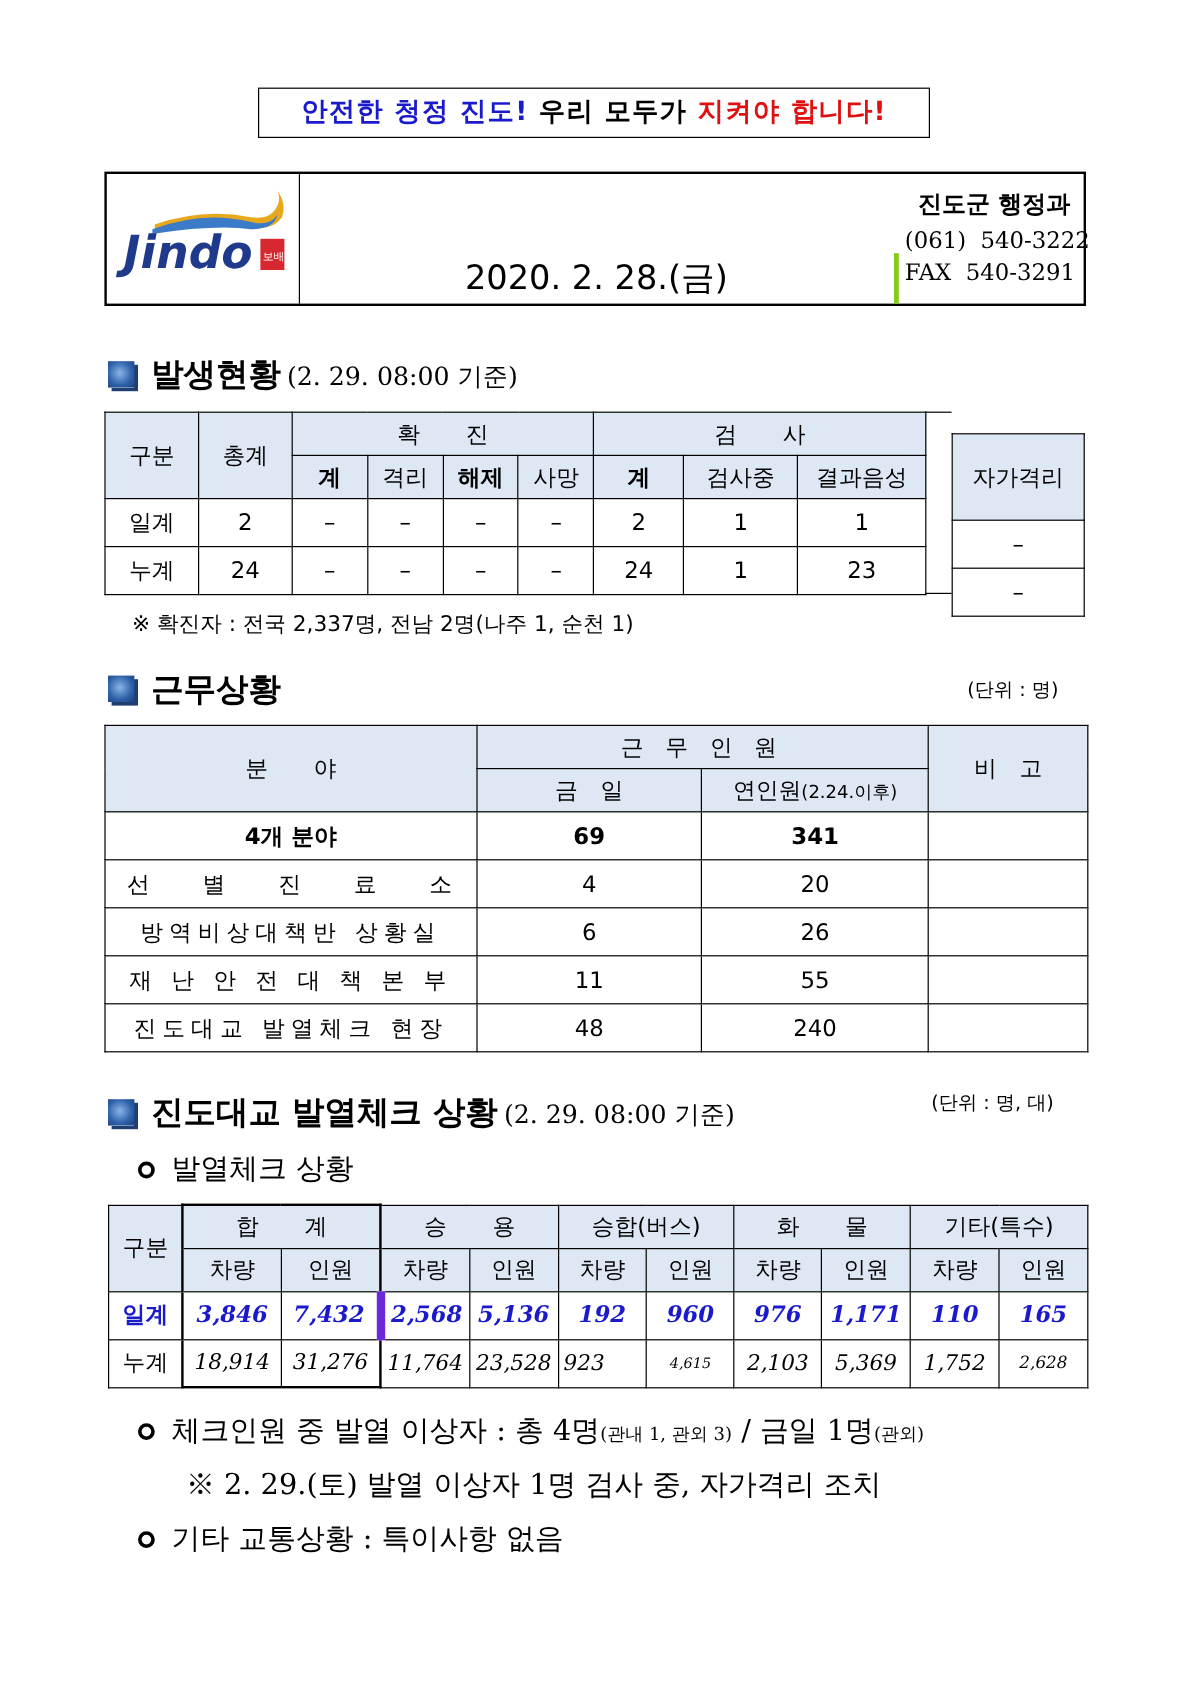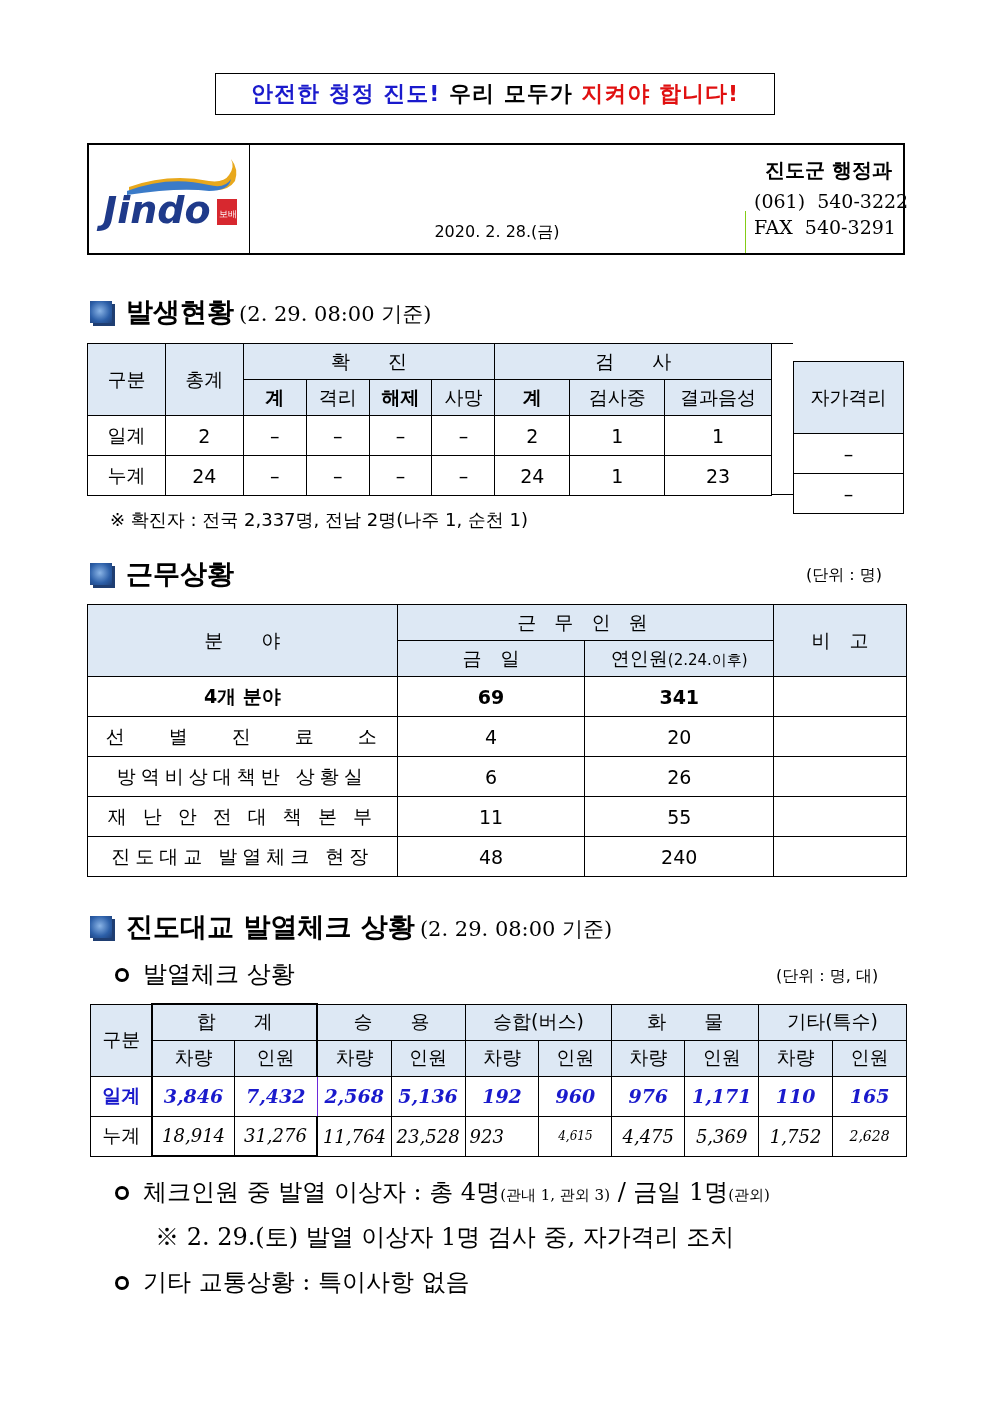--- a/index.html
+++ b/index.html
@@ -3,21 +3,21 @@
 <meta charset="utf-8">
 <style>
   html,body{margin:0;padding:0;background:#fff;}
   body{width:992px;height:1403px;position:relative;font-family:"DejaVu Sans","Liberation Sans",sans-serif;color:#000;overflow:hidden;}
   .abs{position:absolute;}
   .banner{left:215px;top:73px;width:560px;height:42px;border:1.5px solid #000;box-sizing:border-box;text-align:center;font-size:22px;font-weight:bold;line-height:40px;letter-spacing:1px;}
   .blue{color:#1a1acc;} .red{color:#e01010;}
   .header{left:87px;top:143px;width:818px;height:112px;border:2px solid #000;box-sizing:border-box;}
   .logo-cell{left:0;top:0;width:160px;height:108px;border-right:1px solid #000;}
   .title-cell{left:160px;top:0;width:496px;height:66px;border-right:1px solid #000;border-bottom:1px solid #000;text-align:center;font-size:37px;font-weight:bold;color:#1a1a6e;line-height:66px;}
-  .date-cell{left:160px;top:66px;width:496px;height:42px;border-right:1px solid #84cc16;text-align:center;font-size:16px;line-height:42px;}
+  .date-cell{left:160px;top:66px;width:496px;height:42px;border-right:4px solid #84cc16;text-align:center;font-size:28px;line-height:42px;}
   .contact{left:657px;top:0;width:157px;height:80px;font-family:"DejaVu Serif","Liberation Serif",serif;font-size:19px;}
   .contact .dept{font-weight:bold;font-size:20px;text-align:center;margin-top:12px;}
   .contact div{white-space:pre;padding-left:8px;}
   .sec-title{font-size:27px;font-weight:bold;}
   .sec-sub{font-family:"DejaVu Serif","Liberation Serif",serif;font-size:21px;font-weight:normal;}
   .sq{display:inline-block;width:22px;height:22px;background:radial-gradient(circle at 45% 45%,#8ab4e6,#2c5fa8 60%,#1e3f78);box-shadow:3px 3px 0 #1f3e72;vertical-align:-2px;margin-right:14px;}
   table{border-collapse:collapse;position:absolute;}
   td{border:1px solid #000;text-align:center;padding:0;font-size:19px;}
   .hd{background:#dde8f4;}
   .note{font-size:18px;}
@@ -184,21 +184,21 @@
 </tbody>
   </table>
 
 <div class="abs" style="left:90px;top:909px;">
   <span class="sq"></span><span class="sec-title">진도대교 발열체크 상황</span>
   <span class="sec-sub">(2. 29. 08:00 기준)</span>
 </div>
 <div class="abs line" style="left:115px;top:958px;">
   <span class="circle"></span><span>발열체크 상황</span>
 </div>
-<div class="abs unit" style="left:776px;top:966px;">(단위 : 명, 대)</div>
+<div class="abs unit" style="left:776px;top:909px;">(단위 : 명, 대)</div>
 
 <table style="left:90px;top:1003px;width:817px;">
   <colgroup>
       <col style="width:62px">
       <col style="width:82px">
       <col style="width:83px">
       <col style="width:74px">
       <col style="width:74px">
       <col style="width:74px">
       <col style="width:73px">
@@ -224,39 +224,39 @@
     <td class="hd">차량</td>
     <td class="hd">인원</td>
     <td class="hd">차량</td>
     <td class="hd">인원</td>
     <td class="hd">차량</td>
     <td class="hd">인원</td>
   </tr>
   <tr style="height:40px;color:#1a1acc;" class="bold">
     <td>일계</td>
     <td class="serif" style="border-left:2px solid #000;">3,846</td>
-    <td class="serif" style="border-right:1px solid #6d28d9;">7,432</td>
+    <td class="serif" style="border-right:7px solid #6d28d9;">7,432</td>
     <td class="serif">2,568</td>
     <td class="serif">5,136</td>
     <td class="serif">192</td>
     <td class="serif">960</td>
     <td class="serif">976</td>
     <td class="serif">1,171</td>
     <td class="serif">110</td>
     <td class="serif">165</td>
   </tr>
   <tr style="height:40px;">
     <td>누계</td>
     <td class="serif" style="border-left:2px solid #000;border-bottom:2px solid #000;font-size:18px;">18,914</td>
     <td class="serif" style="border-right:2px solid #000;border-bottom:2px solid #000;font-size:18px;">31,276</td>
     <td class="serif" style="font-size:18px;">11,764</td>
     <td class="serif" style="font-size:18px;">23,528</td>
     <td class="serif" style="font-size:18px;text-align:left;padding-left:4px;">923</td>
     <td class="serif" style="font-size:12px;">4,615</td>
-    <td class="serif" style="font-size:18px;">4,475</td>
+    <td class="serif" style="font-size:18px;">2,103</td>
     <td class="serif" style="font-size:18px;">5,369</td>
     <td class="serif" style="font-size:18px;">1,752</td>
     <td class="serif" style="font-size:14px;">2,628</td>
   </tr>
 </tbody>
   </table>
 
 <div class="abs line" style="left:115px;top:1176px;">
   <span class="circle"></span><span>체크인원 중 발열 이상자 : 총 4명</span><span class="small">(관내 1, 관외 3)</span><span> / 금일 1명</span><span class="small">(관외)</span>
 </div>

